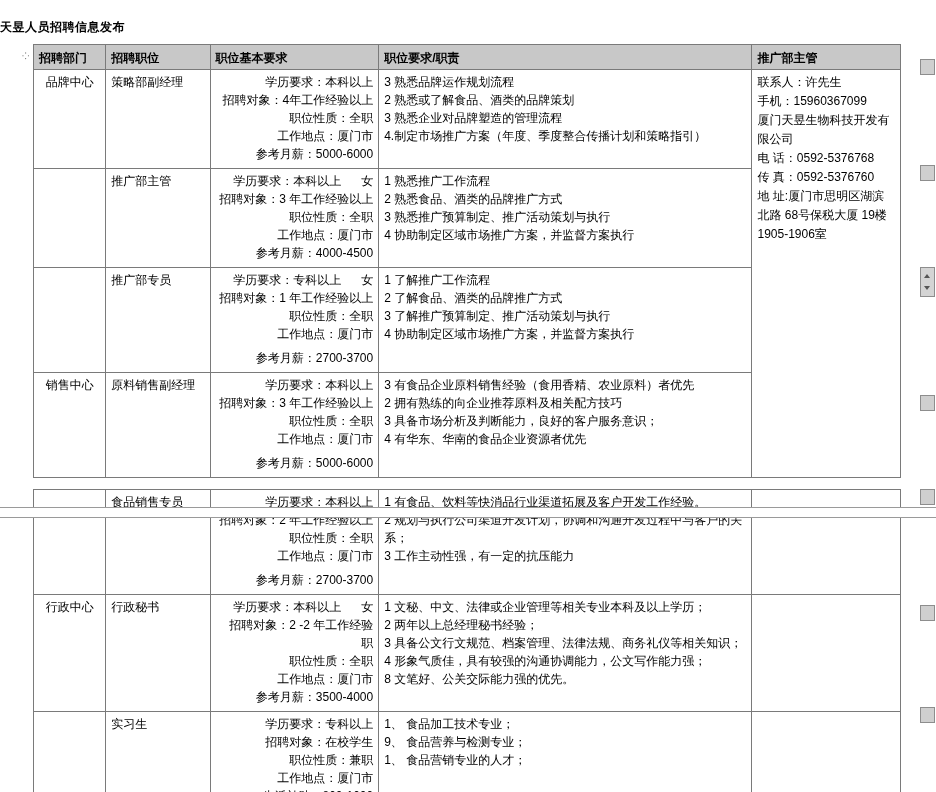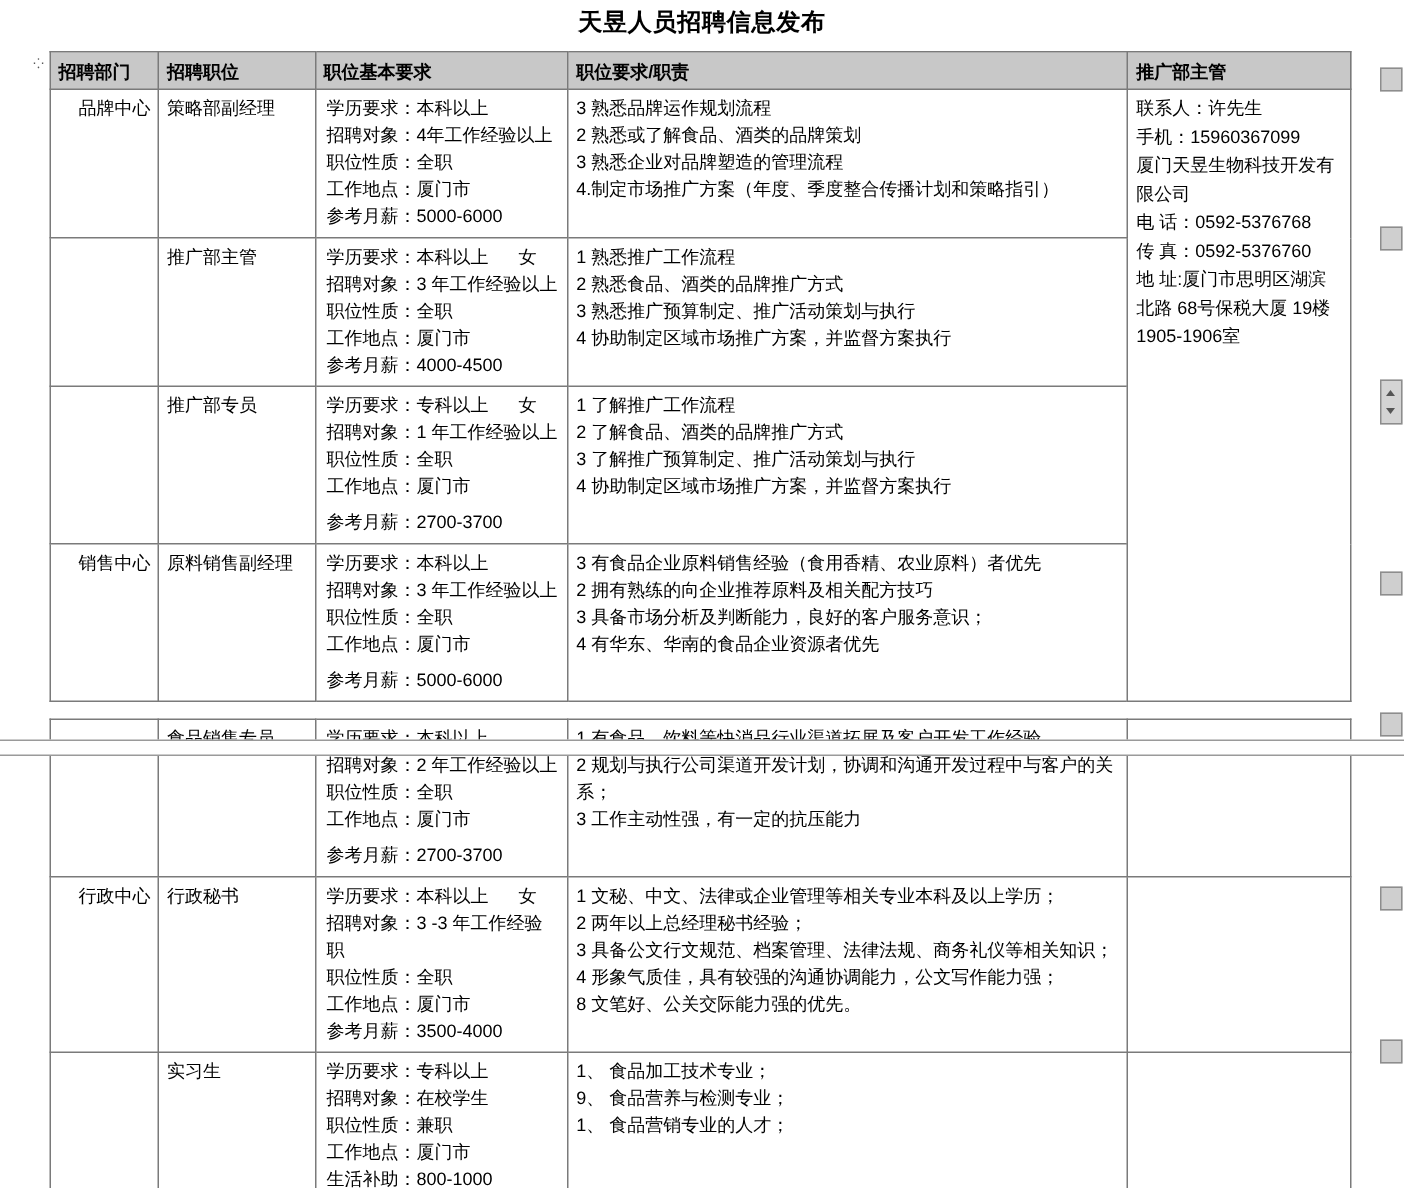--- a/index.html
+++ b/index.html
@@ -15,24 +15,23 @@
     color: #000000;
     overflow: hidden;
     position: relative;
   }
   .page {
     position: relative;
     width: 936px;
     height: 792px;
   }
   .doc-title {
-    text-align: center;
-    font-size: 16px;
+    font-size: 12px;
     font-weight: bold;
-    margin: 5px 0 8px 0;
+    margin: 19px 0 8px 0;
     letter-spacing: 0.5px;
   }
   
   .margin-marks {
     position: absolute;
     left: 22px;
     top: 31px;
     width: 12px;
     height: 760px;
   }
@@ -66,26 +65,26 @@
     vertical-align: middle;
     padding-top: 4px;
     padding-bottom: 2px;
   }
   .col-dept   { width: 72px; }
   .col-pos    { width: 104px; }
   .col-req    { width: 168px; }
   .col-duty   { width: 372px; }
   .col-contact{ width: 148px; }
 
-  .cell-dept { text-align: right; padding-left: 6px; }
+  .cell-dept { text-align: center; padding-left: 6px; }
   .req-line, .duty-line, .contact-line {
     white-space: pre-wrap;
     display: block;
   }
-  .req-line { padding-left: 2px; }
+  .req-line { padding-left: 2px; text-align: right; }
   .contact-cell { vertical-align: middle; }
   .contact-line { line-height: 19px; }
 
   
   .page-break {
     position: absolute;
     left: 0;
     width: 936px;
     height: 9px;
     background: #ffffff;
@@ -258,21 +257,21 @@
           <span class="duty-line">3 工作主动性强，有一定的抗压能力</span>
         </td>
         <td></td>
       </tr>
 
       <tr>
         <td class="cell-dept">行政中心</td>
         <td>行政秘书</td>
         <td>
           <span class="req-line">学历要求：本科以上      女</span>
-          <span class="req-line">招聘对象：3 -3 年工作经验职</span>
+          <span class="req-line">招聘对象：2 -2 年工作经验职</span>
           <span class="req-line">职位性质：全职</span>
           <span class="req-line">工作地点：厦门市</span>
           <span class="req-line">参考月薪：3500-4000</span>
         </td>
         <td>
           <span class="duty-line">1 文秘、中文、法律或企业管理等相关专业本科及以上学历；</span>
           <span class="duty-line">2 两年以上总经理秘书经验；</span>
           <span class="duty-line">3 具备公文行文规范、档案管理、法律法规、商务礼仪等相关知识；</span>
           <span class="duty-line">4 形象气质佳，具有较强的沟通协调能力，公文写作能力强；</span>
           <span class="duty-line">8 文笔好、公关交际能力强的优先。</span>

